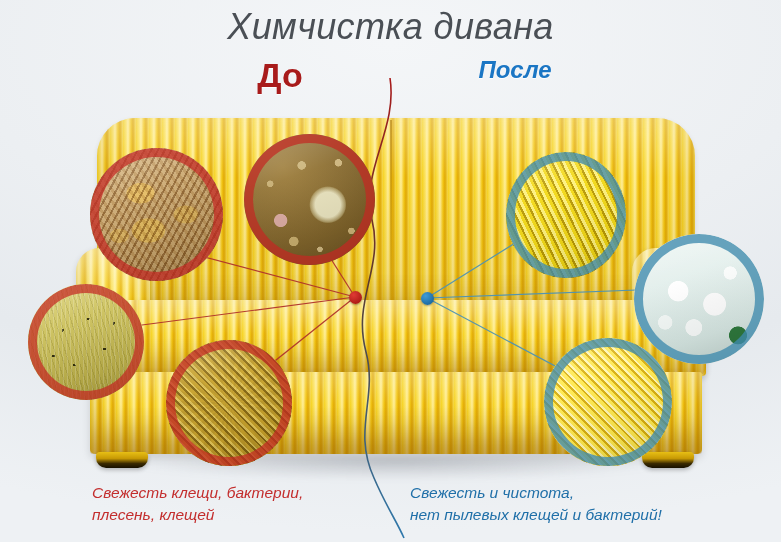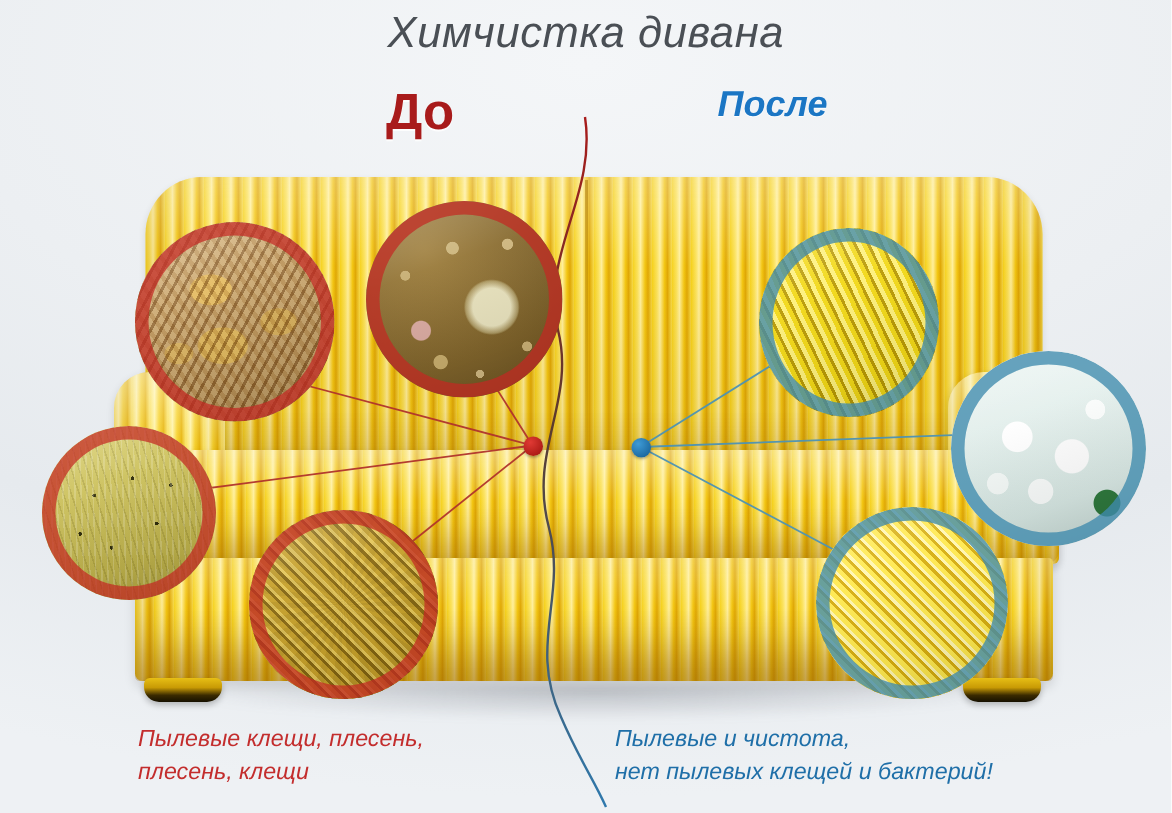--- a/index.html
+++ b/index.html
@@ -9,21 +9,21 @@
     background:#ffffff;
   }
   #stage{
     position:relative;width:781px;height:542px;overflow:hidden;
     background:
       radial-gradient(120% 90% at 50% 8%, #f4f6f8 0%, #eceff2 45%, #e6eaee 70%, #eef1f4 100%);
   }
   
   #title{
     position:absolute;left:0;top:6px;width:781px;text-align:center;
-    font-size:29px;font-style:italic;font-weight:400;color:#4a4f55;
+    font-size:36px;font-style:italic;font-weight:400;color:#4a4f55;
     letter-spacing:.4px;line-height:1.15;white-space:nowrap;
   }
   #before-label{
     position:absolute;left:200px;top:56px;width:160px;text-align:center;
     font-size:34px;font-weight:bold;color:#a81b1b;
     text-shadow:0 1px 0 rgba(255,255,255,.8);
   }
   #after-label{
     position:absolute;left:420px;top:56px;width:190px;text-align:center;
     font-size:24px;font-style:italic;font-weight:bold;color:#1b76c4;
@@ -293,22 +293,22 @@
     <div class="fill tex-clean"></div>
     <div class="gloss"></div>
     <div class="ring"></div>
   </div>
 
   <div id="title">Химчистка дивана</div>
   <div id="before-label">До</div>
   <div id="after-label">После</div>
 
   <div id="caption-before" class="caption">
-    <span class="cap-line">Пылевые клещи, плесень,</span>
-    <span class="cap-line">плесень, клещи</span>
+    <span class="cap-line">Свежесть клещи, бактерии,</span>
+    <span class="cap-line">плесень, клещей</span>
   </div>
 
   <div id="caption-after" class="caption">
-    <span class="cap-line">Пылевые и чистота,</span>
+    <span class="cap-line">Свежесть и чистота,</span>
     <span class="cap-line">нет пылевых клещей и бактерий!</span>
   </div>
 
 </div>
 
 </body></html>

